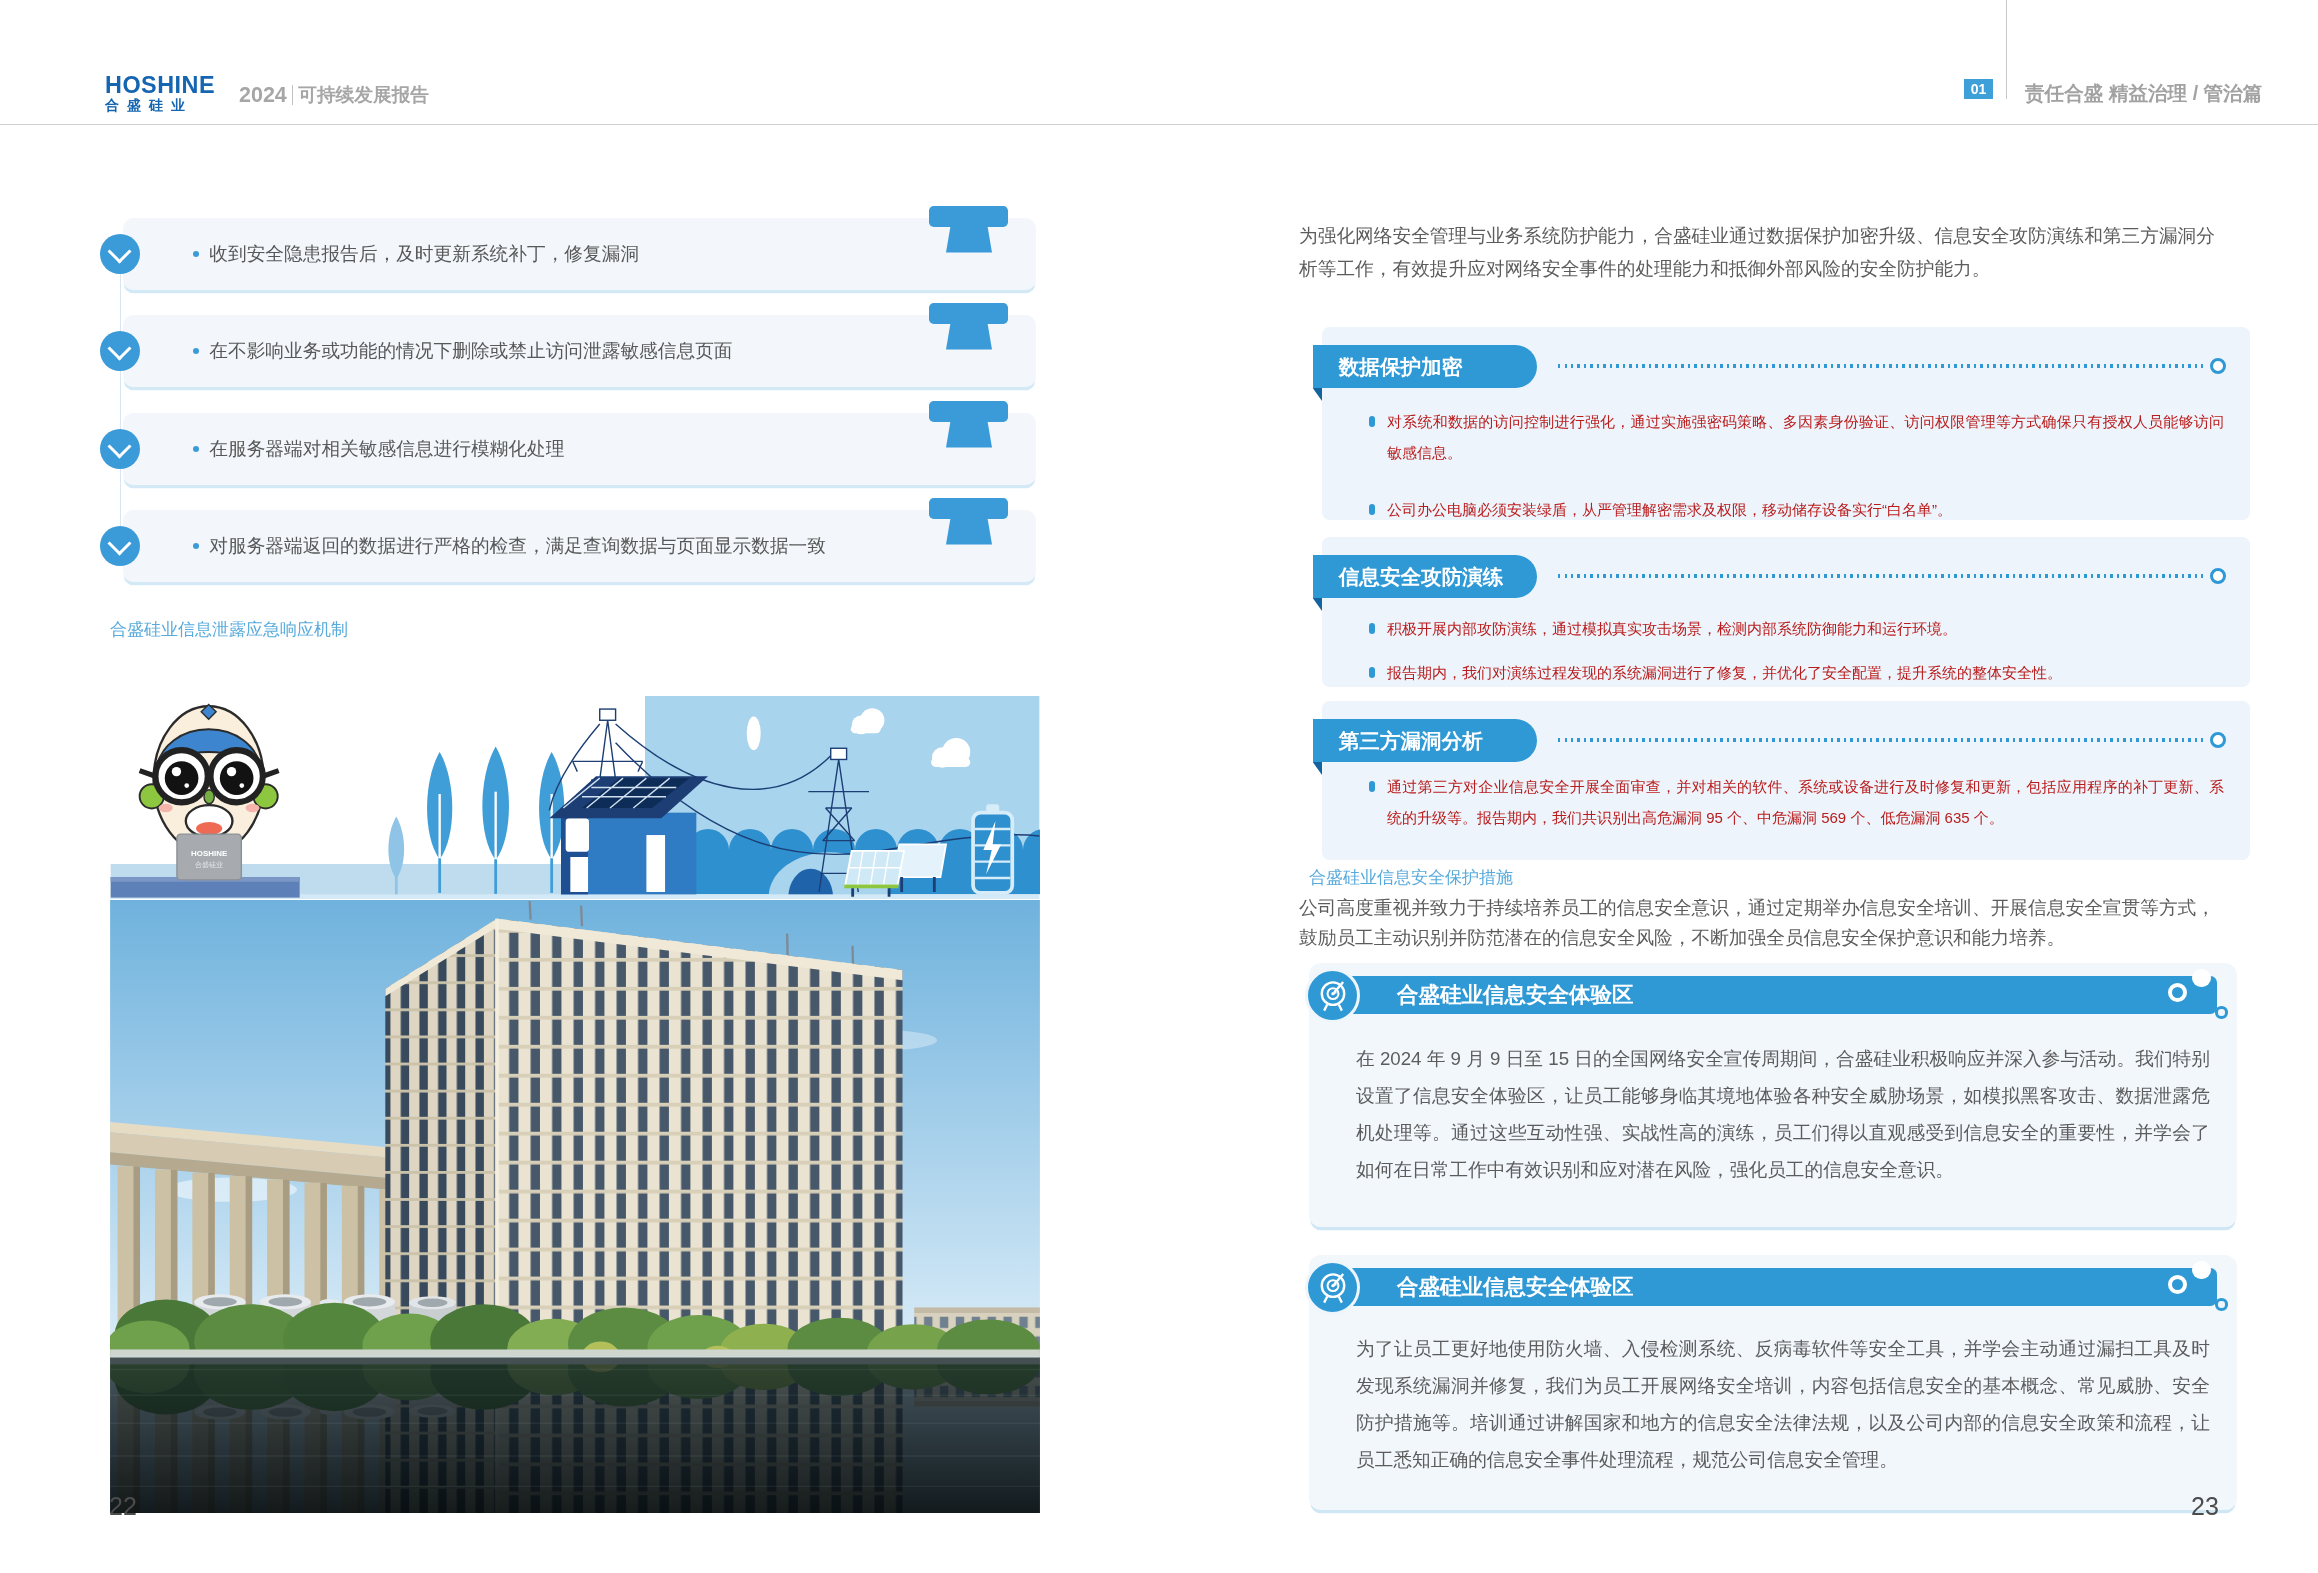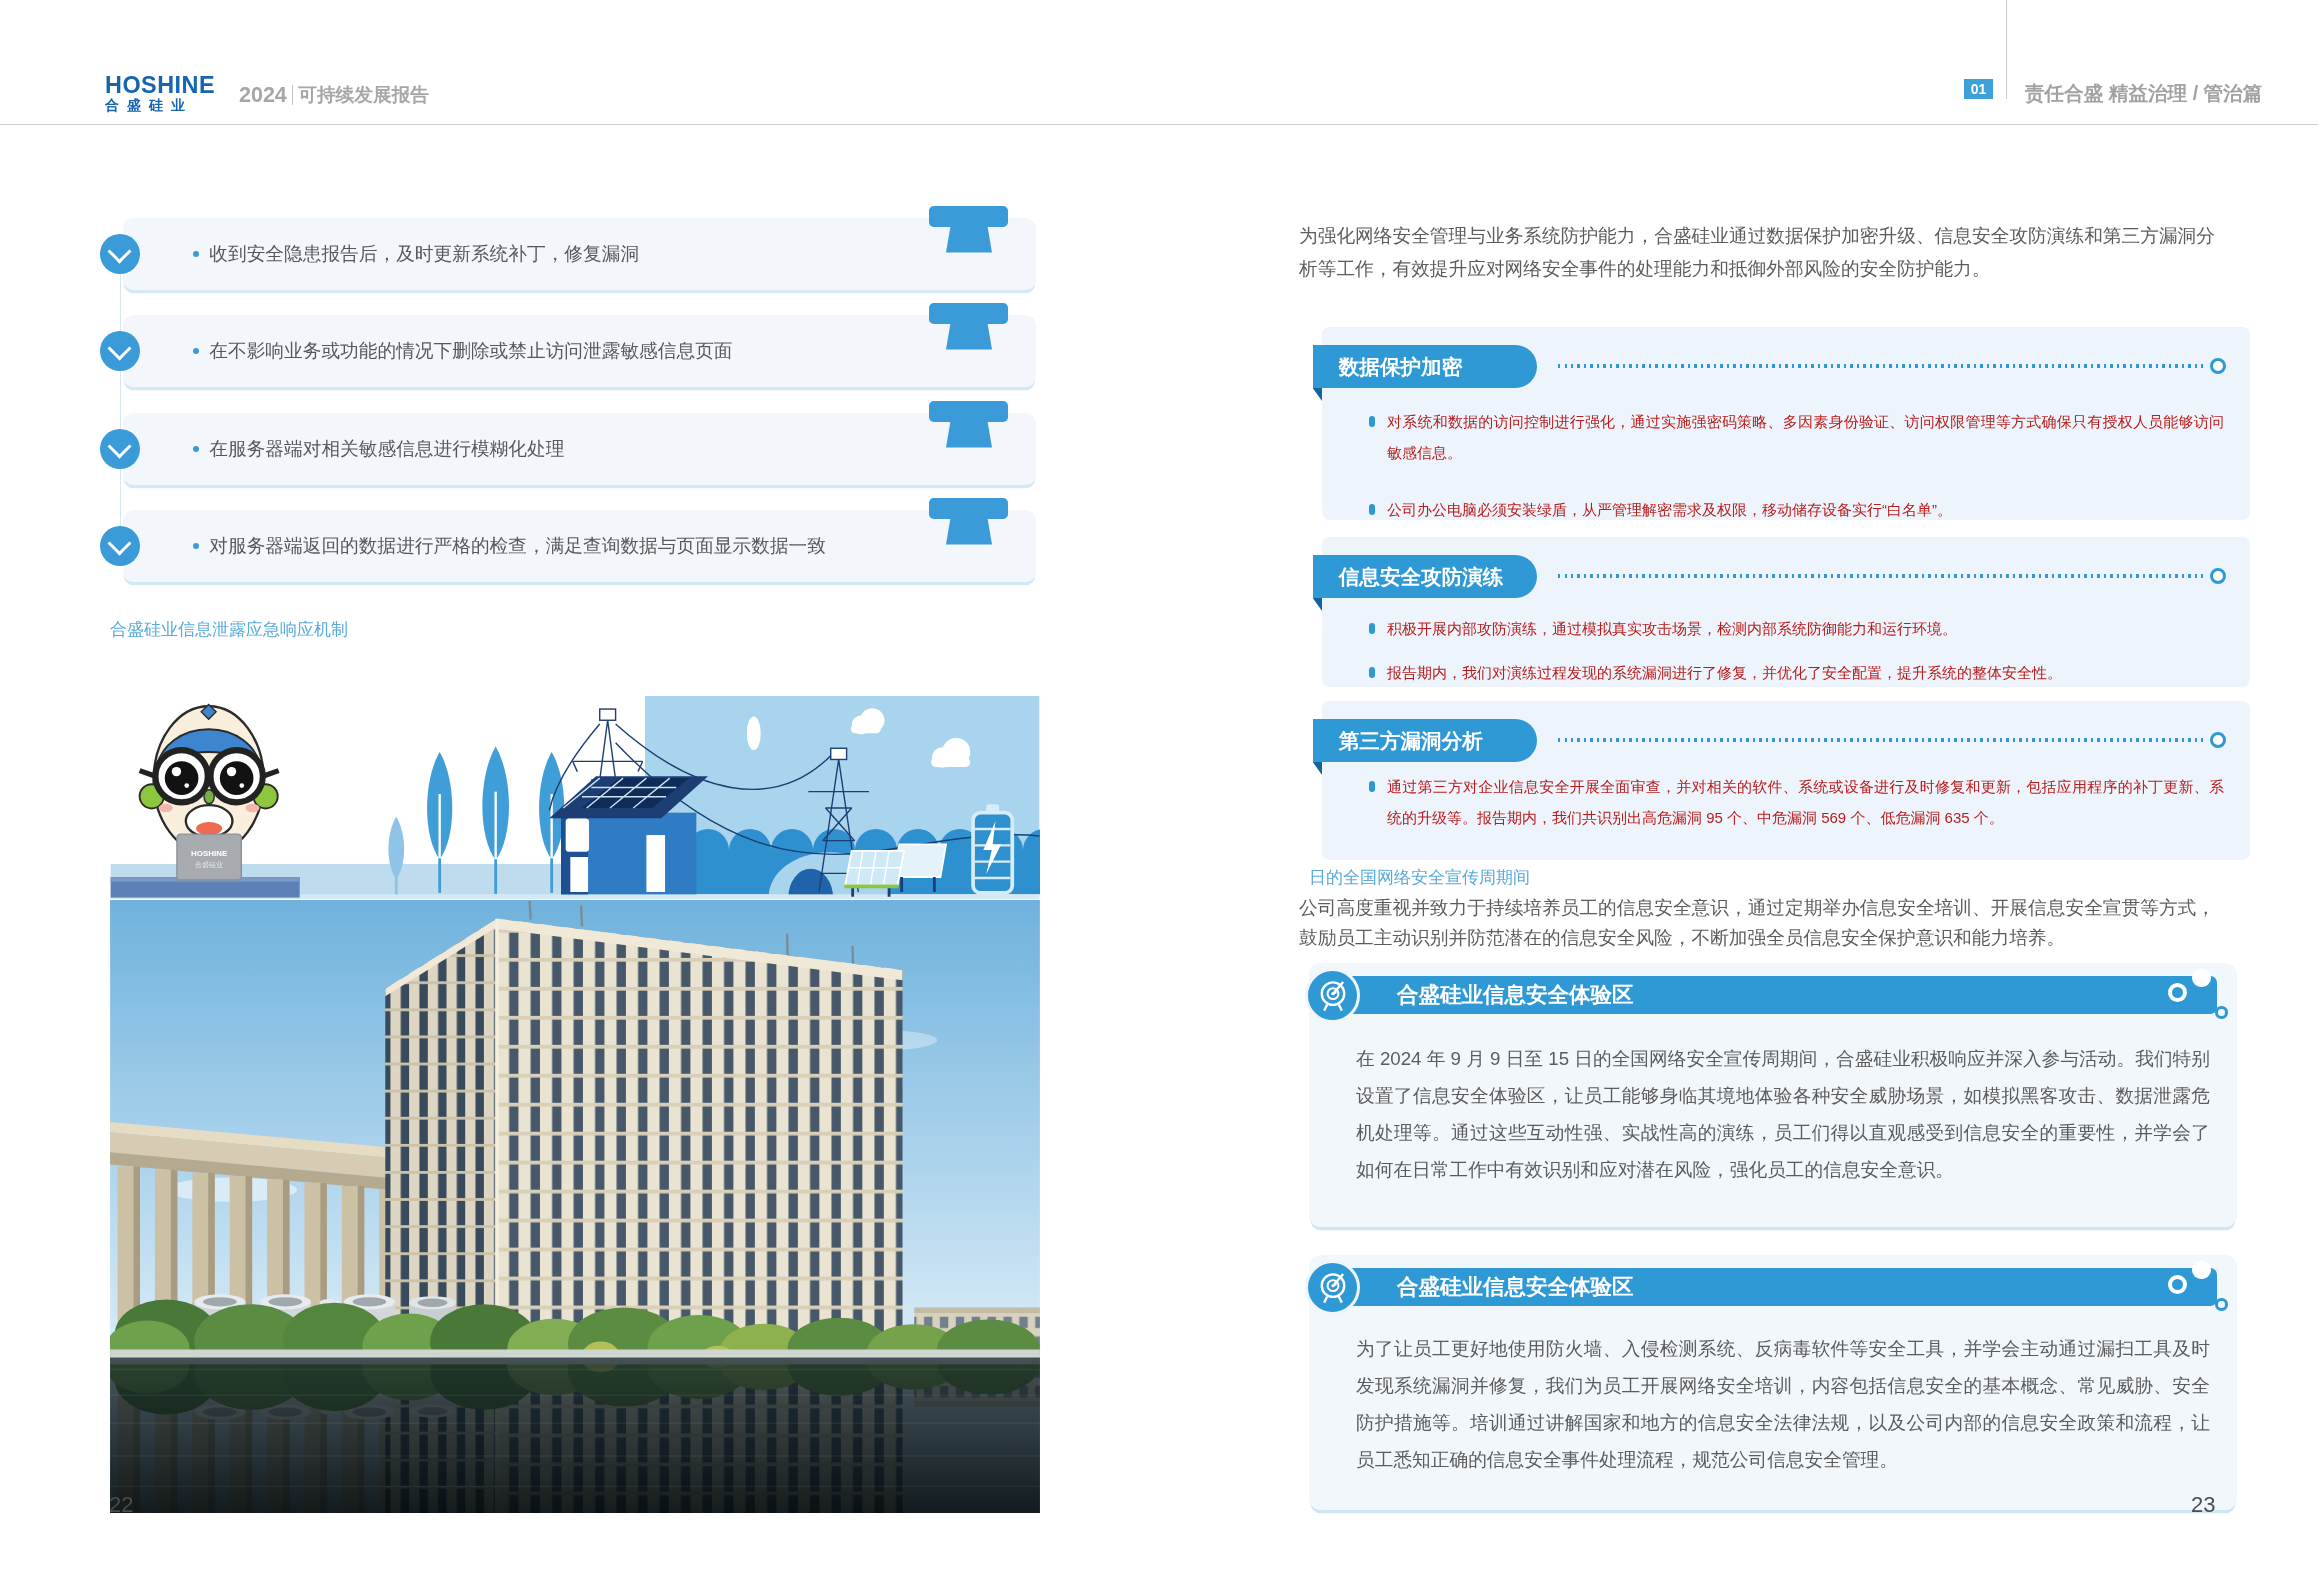--- a/index.html
+++ b/index.html
@@ -33,21 +33,21 @@
   .pin{position:absolute;top:-12px;right:28px;width:79px;height:49px;}
   .pin-bar{position:absolute;left:0;top:0;width:79px;height:20.6px;background:#3b9bd8;border-radius:4.7px;}
   .pin-tab{position:absolute;left:17px;top:19.6px;width:46px;height:27px;background:#3b9bd8;
            clip-path:polygon(10% 0,90% 0,100% 100%,0 100%);}
   .cap{position:absolute;font-size:17px;color:#57aadb;white-space:nowrap;}
 
   .fig-illu{position:absolute;left:110px;top:696px;width:930px;height:203px;overflow:hidden;}
   .fig-photo{position:absolute;left:110px;top:900px;width:930px;height:613px;overflow:hidden;}
   .fig-illu svg,.fig-photo svg{display:block;width:100%;height:100%;}
 
-  .pagenum{position:absolute;font-size:22px;color:#4c4c4c;}
+  .pagenum{position:absolute;font-size:25px;color:#4c4c4c;}
 
   
   .intro{position:absolute;left:1299px;top:219px;width:916px;font-size:18.7px;line-height:33px;color:#5c5c5c;text-align:justify;}
   .panel{position:absolute;left:1309px;width:928px;background:#eef4fb;border-radius:7.5px;margin-left:13px;}
   .pill{position:absolute;left:-9.3px;top:18px;height:43px;min-width:224px;background:#2f99d5;
         border-radius:0 21.5px 21.5px 0;color:#fff;font-size:20.6px;font-weight:700;line-height:43px;
         padding:0 33px 0 26px;box-sizing:border-box;white-space:nowrap;}
   .fold{position:absolute;left:-9.3px;top:61px;width:9.3px;height:13px;background:#13639e;
         clip-path:polygon(0 0,100% 0,100% 100%);}
   .leader{position:absolute;left:236px;right:47px;top:37px;height:3.7px;
@@ -435,21 +435,21 @@
     <div class="leader"></div>
     <div class="ring"></div>
     <div class="pbody" style="top:70px">
       <div class="brow">
           <span class="bdot2"></span>
           <p>通过第三方对企业信息安全开展全面审查，并对相关的软件、系统或设备进行及时修复和更新，包括应用程序的补丁更新、系统的升级等。报告期内，我们共识别出高危漏洞 95 个、中危漏洞 569 个、低危漏洞 635 个。</p>
         </div>
     </div>
   </div>
 
-  <div class="cap" style="left:1309px;top:866px">日的全国网络安全宣传周期间</div>
+  <div class="cap" style="left:1309px;top:866px">合盛硅业信息安全保护措施</div>
   <div class="para">公司高度重视并致力于持续培养员工的信息安全意识，通过定期举办信息安全培训、开展信息安全宣贯等方式，鼓励员工主动识别并防范潜在的信息安全风险，不断加强全员信息安全保护意识和能力培养。</div>
 
   <div class="case" style="top:963px;height:264px">
     <div class="case-bar">
       <div class="case-icon">
         <svg viewBox="0 0 100 100" width="34" height="34">
           <circle cx="50" cy="46" r="33" stroke="#fff" stroke-width="7" fill="none"></circle>
           <circle cx="50" cy="46" r="16" stroke="#fff" stroke-width="6" fill="none"></circle>
           <circle cx="50" cy="46" r="5" fill="#fff"></circle>
           <path d="M80,12 L54,42" stroke="#fff" stroke-width="7"></path>

